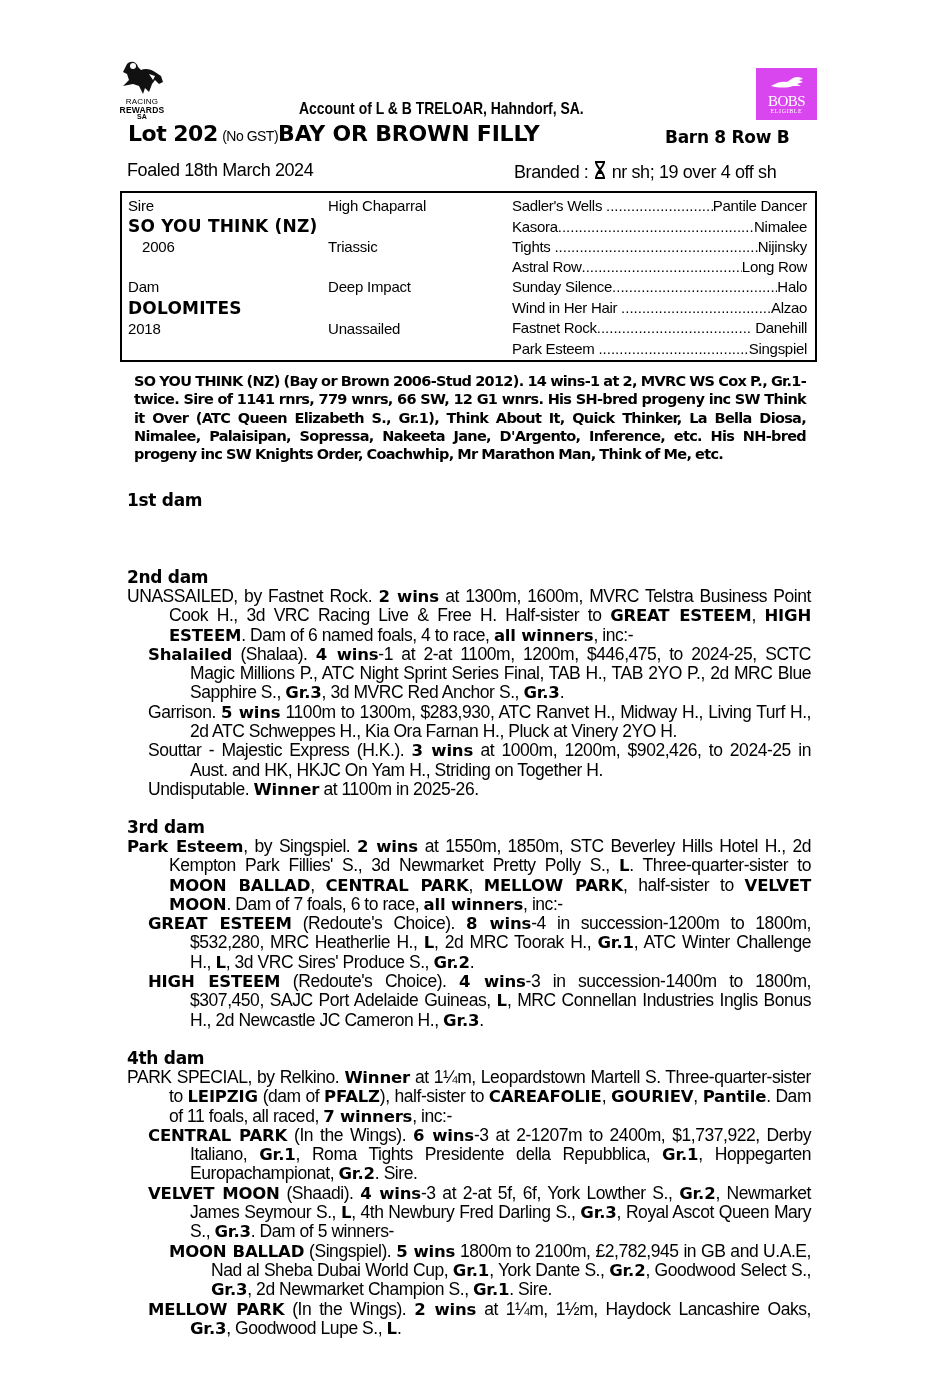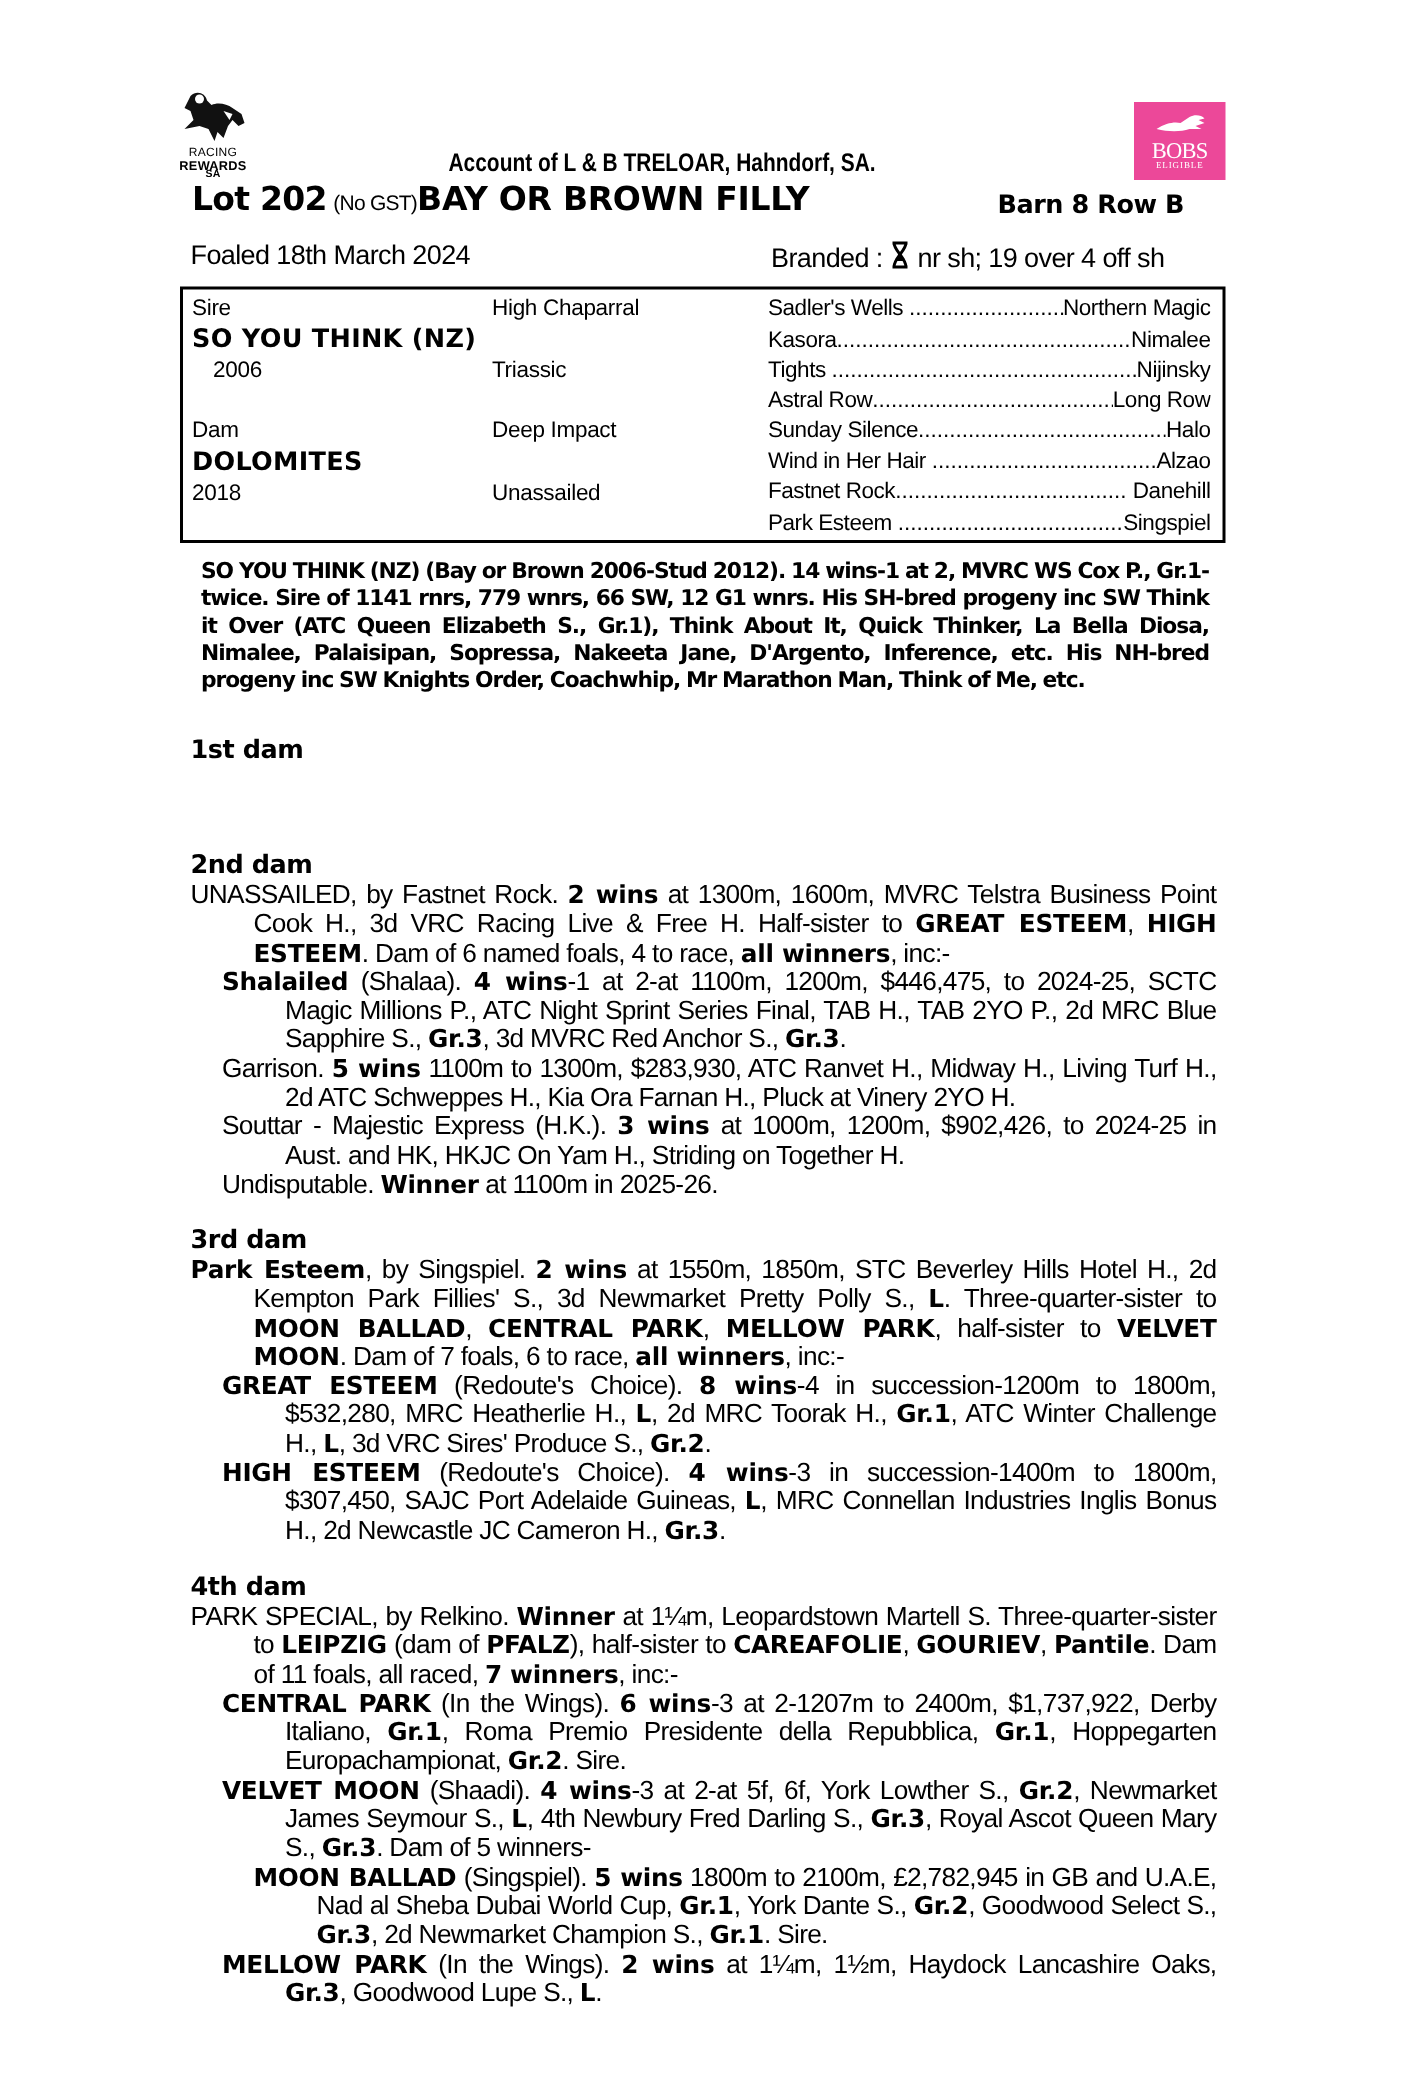--- a/index.html
+++ b/index.html
@@ -6,21 +6,21 @@
   html, body { width: 938px; height: 1400px; background: #ffffff; color: #000; overflow: hidden; }
   body { position: relative; font-family: "Liberation Sans", sans-serif; }
 
   .page { position: absolute; left: 0; top: 0; width: 818px; height: 1400px; }
 
   
   .logo-rr { position: absolute; left: 114px; top: 60px; width: 56px; height: 64px; }
   .logo-rr svg { display: block; margin-left: 5px; }
   .logo-rr .rr-text { text-align: center; font-size: 8px; line-height: 8px; letter-spacing: 0.2px; }
   .logo-rr .rr-b { font-weight: bold; font-size: 8.5px; }
-  .logo-bobs { position: absolute; left: 756px; top: 68px; width: 61px; height: 52px; background: #ec4899; color: #fff; text-align: center; }
+  .logo-bobs { position: absolute; left: 756px; top: 68px; width: 61px; height: 52px; background: #d946ef; color: #fff; text-align: center; }
   .logo-bobs .bobs-word { font-family: "Liberation Serif", serif; font-size: 15px; line-height: 14px; margin-top: 2px; letter-spacing: -0.5px; }
   .logo-bobs .bobs-sub { font-family: "Liberation Serif", serif; font-size: 6px; letter-spacing: 0.6px; }
 
   .account { position: absolute; left: 299px; top: 99px; font-family: "Liberation Sans", sans-serif; font-weight: bold; font-size: 17px; transform: scaleX(0.82); transform-origin: left top; white-space: nowrap; }
 
   .title-row { position: absolute; left: 128px; top: 121px; white-space: nowrap; }
   .lot { font-family: "DejaVu Sans", sans-serif; font-weight: bold; font-size: 22px; letter-spacing: -0.5px; }
   .nogst { font-size: 14px; letter-spacing: -0.5px; }
   .horse { font-family: "DejaVu Sans", sans-serif; font-weight: bold; font-size: 22px; letter-spacing: -0.2px; }
   .barn { position: absolute; left: 665px; top: 127px; font-family: "DejaVu Sans", sans-serif; font-weight: bold; font-size: 17px; white-space: nowrap; letter-spacing: -0.3px; }
@@ -95,21 +95,21 @@
     <div class="cell" style="left:20px;top:45px;">2006</div>
     <div class="cell" style="left:6px;top:85px;">Dam</div>
     <div class="cell big" style="left:6px;top:105px;">DOLOMITES</div>
     <div class="cell" style="left:6px;top:127px;">2018</div>
 
     <div class="cell" style="left:206px;top:4px;">High Chaparral</div>
     <div class="cell" style="left:206px;top:45px;">Triassic</div>
     <div class="cell" style="left:206px;top:85px;">Deep Impact</div>
     <div class="cell" style="left:206px;top:127px;">Unassailed</div>
 
-    <div class="g3" style="top:4px;"><span>Sadler's Wells</span>&nbsp;<span class="dots"></span><span>Northern Magic</span></div>
+    <div class="g3" style="top:4px;"><span>Sadler's Wells</span>&nbsp;<span class="dots"></span><span>Pantile Dancer</span></div>
     <div class="g3" style="top:25px;">
         <span>Kasora</span>
         <span class="dots"></span>
         <span>Nimalee</span>
       </div>
     <div class="g3" style="top:45px;"><span>Tights</span>&nbsp;<span class="dots"></span><span>Nijinsky</span></div>
     <div class="g3" style="top:65px;">
         <span>Astral Row</span>
         <span class="dots"></span>
         <span>Long Row</span>
@@ -142,19 +142,19 @@
   <div class="section" style="top:818px;">
     <h3>3rd dam</h3>
     <div class="para"><span class="b">Park Esteem</span><span>, by Singspiel. </span><span class="b">2 wins</span><span> at 1550m, 1850m, STC Beverley Hills Hotel H., 2d Kempton Park Fillies' S., 3d Newmarket Pretty Polly S., </span><span class="b">L</span><span>. Three-quarter-sister to </span><span class="b">MOON BALLAD</span><span>, </span><span class="b">CENTRAL PARK</span><span>, </span><span class="b">MELLOW PARK</span><span>, half-sister to </span><span class="b">VELVET MOON</span><span>. Dam of 7 foals, 6 to race, </span><span class="b">all winners</span><span>, inc:-</span></div>
     <div class="para l1"><span class="b">GREAT ESTEEM</span><span> (Redoute's Choice). </span><span class="b">8 wins</span><span>-4 in succession-1200m to 1800m, $532,280, MRC Heatherlie H., </span><span class="b">L</span><span>, 2d MRC Toorak H., </span><span class="b">Gr.1</span><span>, ATC Winter Challenge H., </span><span class="b">L</span><span>, 3d VRC Sires' Produce S., </span><span class="b">Gr.2</span><span>.</span></div>
     <div class="para l1"><span class="b">HIGH ESTEEM</span><span> (Redoute's Choice). </span><span class="b">4 wins</span><span>-3 in succession-1400m to 1800m, $307,450, SAJC Port Adelaide Guineas, </span><span class="b">L</span><span>, MRC Connellan Industries Inglis Bonus H., 2d Newcastle JC Cameron H., </span><span class="b">Gr.3</span><span>.</span></div>
   </div>
 
   <div class="section" style="top:1049px;">
     <h3>4th dam</h3>
     <div class="para"><span>PARK SPECIAL, by Relkino. </span><span class="b">Winner</span><span> at 1¼m, Leopardstown Martell S. Three-quarter-sister to </span><span class="b">LEIPZIG</span><span> (dam of </span><span class="b">PFALZ</span><span>), half-sister to </span><span class="b">CAREAFOLIE</span><span>, </span><span class="b">GOURIEV</span><span>, </span><span class="b">Pantile</span><span>. Dam of 11 foals, all raced, </span><span class="b">7 winners</span><span>, inc:-</span></div>
-    <div class="para l1"><span class="b">CENTRAL PARK</span><span> (In the Wings). </span><span class="b">6 wins</span><span>-3 at 2-1207m to 2400m, $1,737,922, Derby Italiano, </span><span class="b">Gr.1</span><span>, Roma Premio Presidente della Repubblica, </span><span class="b">Gr.1</span><span>, Hoppegarten Europachampionat, </span><span class="b">Gr.2</span><span>. Sire.</span></div>
+    <div class="para l1"><span class="b">CENTRAL PARK</span><span> (In the Wings). </span><span class="b">6 wins</span><span>-3 at 2-1207m to 2400m, $1,737,922, Derby Italiano, </span><span class="b">Gr.1</span><span>, Roma Tights Presidente della Repubblica, </span><span class="b">Gr.1</span><span>, Hoppegarten Europachampionat, </span><span class="b">Gr.2</span><span>. Sire.</span></div>
     <div class="para l1"><span class="b">VELVET MOON</span><span> (Shaadi). </span><span class="b">4 wins</span><span>-3 at 2-at 5f, 6f, York Lowther S., </span><span class="b">Gr.2</span><span>, Newmarket James Seymour S., </span><span class="b">L</span><span>, 4th Newbury Fred Darling S., </span><span class="b">Gr.3</span><span>, Royal Ascot Queen Mary S., </span><span class="b">Gr.3</span><span>. Dam of 5 winners-</span></div>
     <div class="para l2"><span class="b">MOON BALLAD</span><span> (Singspiel). </span><span class="b">5 wins</span><span> 1800m to 2100m, £2,782,945 in GB and U.A.E, Nad al Sheba Dubai World Cup, </span><span class="b">Gr.1</span><span>, York Dante S., </span><span class="b">Gr.2</span><span>, Goodwood Select S., </span><span class="b">Gr.3</span><span>, 2d Newmarket Champion S., </span><span class="b">Gr.1</span><span>. Sire.</span></div>
     <div class="para l1"><span class="b">MELLOW PARK</span><span> (In the Wings). </span><span class="b">2 wins</span><span> at 1¼m, 1½m, Haydock Lancashire Oaks, </span><span class="b">Gr.3</span><span>, Goodwood Lupe S., </span><span class="b">L</span><span>.</span></div>
   </div>
 
 </div>
 
 </body></html>

